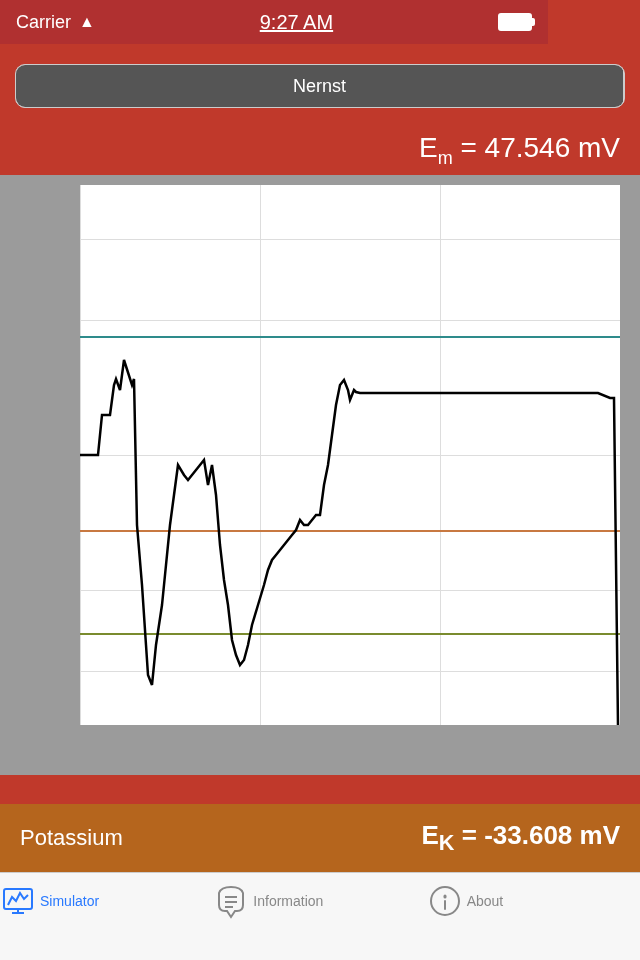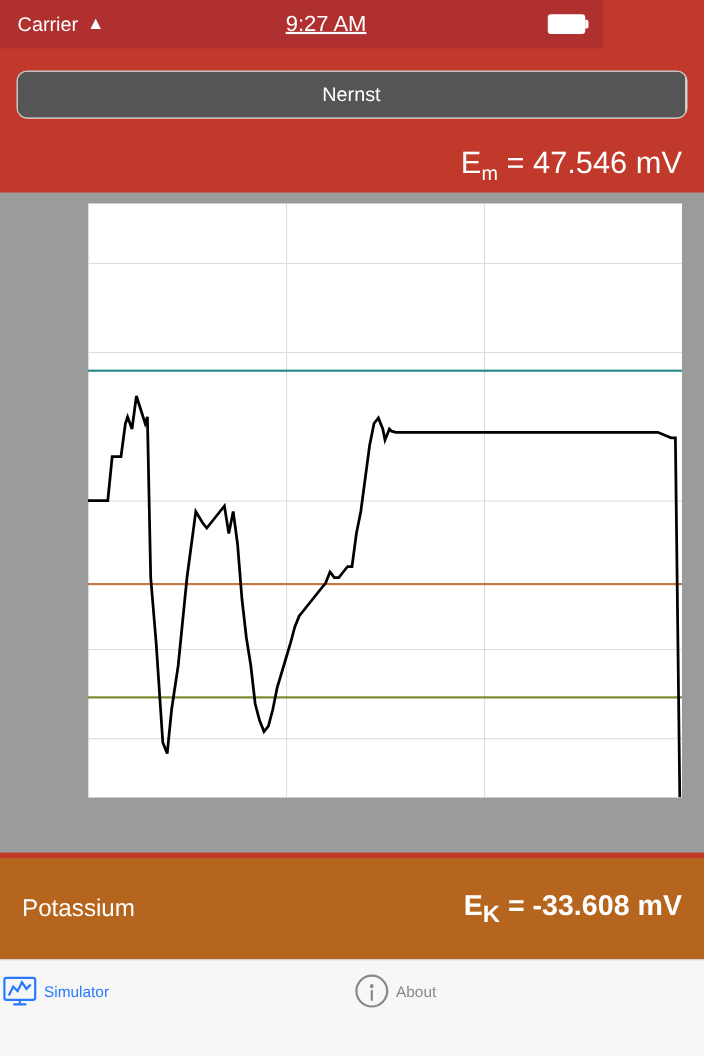--- a/index.html
+++ b/index.html
@@ -129,21 +129,21 @@
       position: absolute;
       top: 0; left: 0;
       width: 100%; height: 100%;
     }
 
     
     .bottom-panel {
       position: absolute;
       bottom: 88px;
       left: 0; right: 0;
-      height: 92px;
+      height: 68px;
       background: #b5651d;
       display: flex;
       align-items: center;
       padding: 0 20px;
       justify-content: space-between;
     }
     .bottom-panel .ion-label {
       color: white;
       font-size: 22px;
       font-weight: 400;
@@ -338,20 +338,29 @@
   <div class="tab-item active">
     <svg class="tab-icon" viewBox="0 0 36 36" fill="none">
       <rect x="4" y="6" width="28" height="20" rx="2" stroke="#2979ff" stroke-width="2" fill="none"></rect>
       <polyline points="8,22 12,14 16,18 20,10 24,16 28,12" stroke="#2979ff" stroke-width="2" fill="none"></polyline>
       <line x1="12" y1="30" x2="24" y2="30" stroke="#2979ff" stroke-width="2"></line>
       <line x1="18" y1="26" x2="18" y2="30" stroke="#2979ff" stroke-width="2"></line>
     </svg>
     <span class="tab-label active">Simulator</span>
   </div>
 
+  <div class="tab-item">
+    <svg class="tab-icon" viewBox="0 0 36 36" fill="none">
+      <path d="M6 10 Q8 4 18 4 Q28 4 30 10 L30 22 Q30 28 24 28 L22 28 L18 34 L14 28 L12 28 Q6 28 6 22 Z" stroke="#888" stroke-width="2" fill="none"></path>
+      <line x1="12" y1="14" x2="24" y2="14" stroke="#888" stroke-width="2"></line>
+      <line x1="12" y1="19" x2="24" y2="19" stroke="#888" stroke-width="2"></line>
+      <line x1="12" y1="24" x2="20" y2="24" stroke="#888" stroke-width="2"></line>
+    </svg>
+    <span class="tab-label">Information</span>
+  </div>
 
   <div class="tab-item">
     <svg class="tab-icon" viewBox="0 0 36 36" fill="none">
       <circle cx="18" cy="18" r="14" stroke="#888" stroke-width="2" fill="none"></circle>
       <line x1="18" y1="14" x2="18" y2="14" stroke="#888" stroke-width="3" stroke-linecap="round"></line>
       <line x1="18" y1="18" x2="18" y2="26" stroke="#888" stroke-width="2" stroke-linecap="round"></line>
       <circle cx="18" cy="13" r="1.5" fill="#888"></circle>
     </svg>
     <span class="tab-label">About</span>
   </div>

